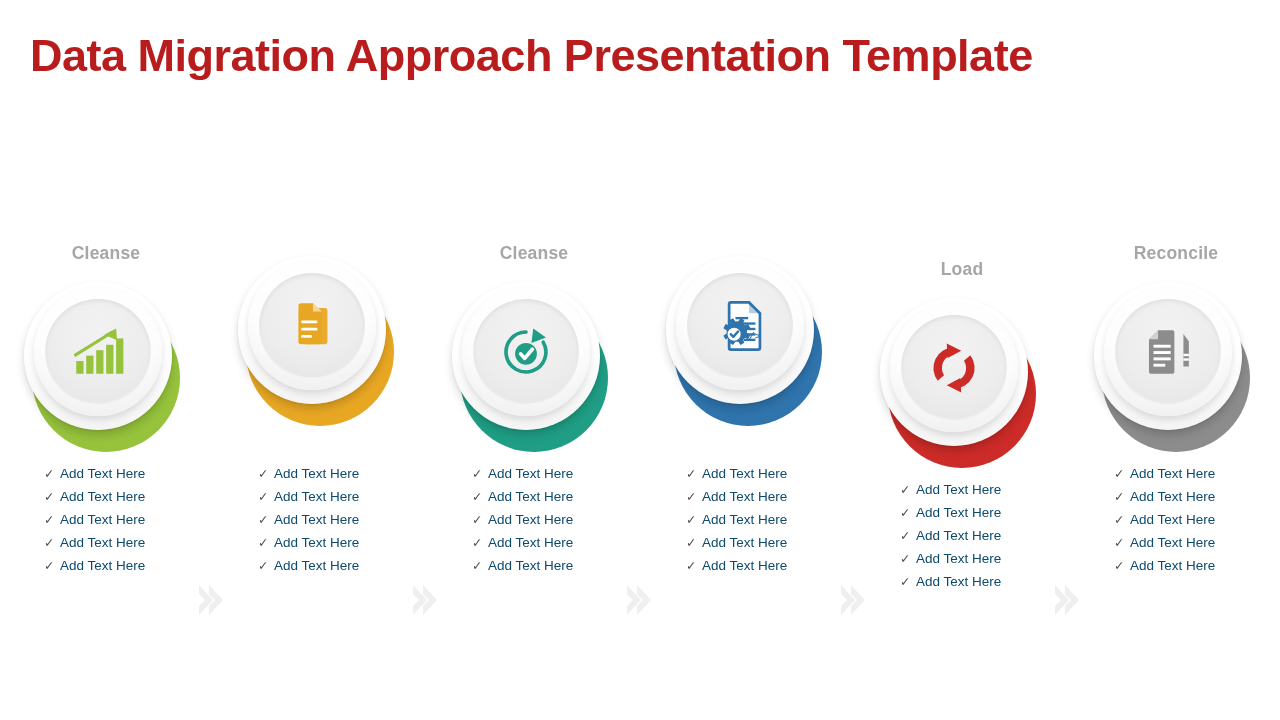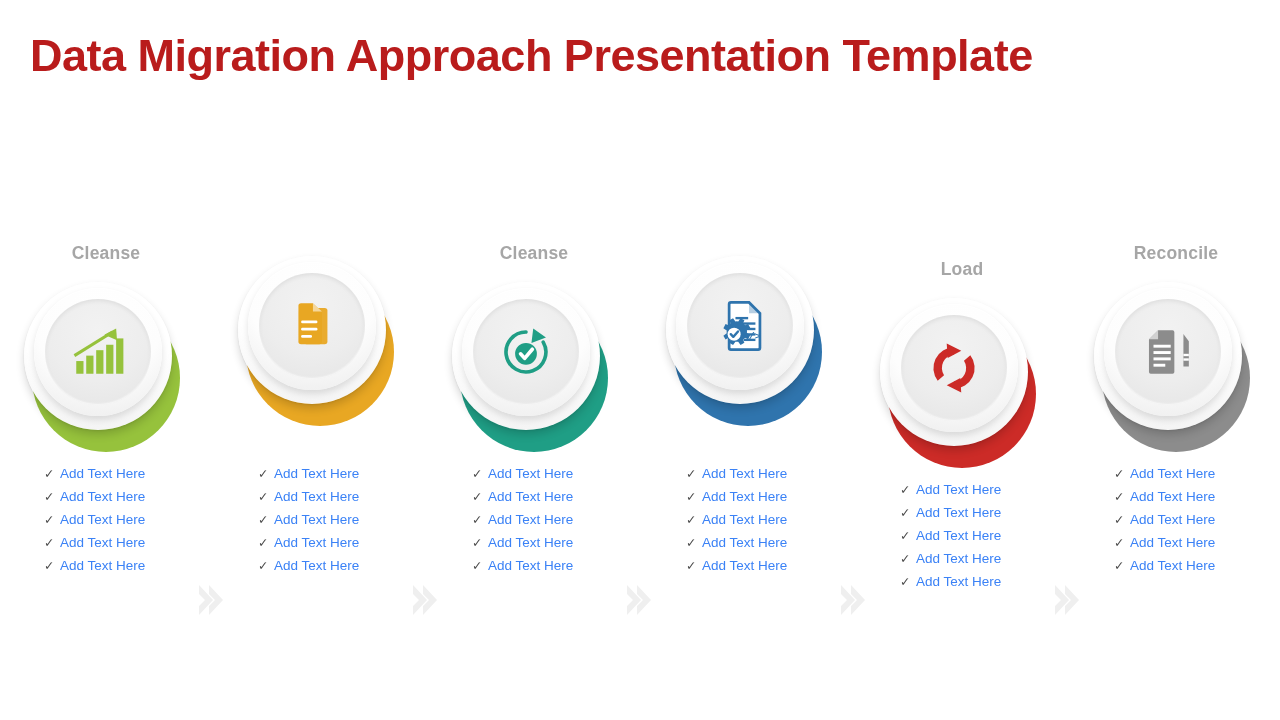--- a/index.html
+++ b/index.html
@@ -139,21 +139,21 @@
   }
   .bullet-check {
     width: 16px;
     font-size: 12.5px;
     color: #4a4a4a;
     flex: 0 0 auto;
     line-height: 23px;
   }
   .bullet-text {
     font-size: 13.5px;
-    color: #3b82f6;
+    color: #0c4a6e;
     line-height: 23px;
     white-space: nowrap;
   }
 </style>
 </head>
 <body>
 
 <div id="slide-title">Data Migration Approach Presentation Template</div>
 
 <div id="steps-row">

